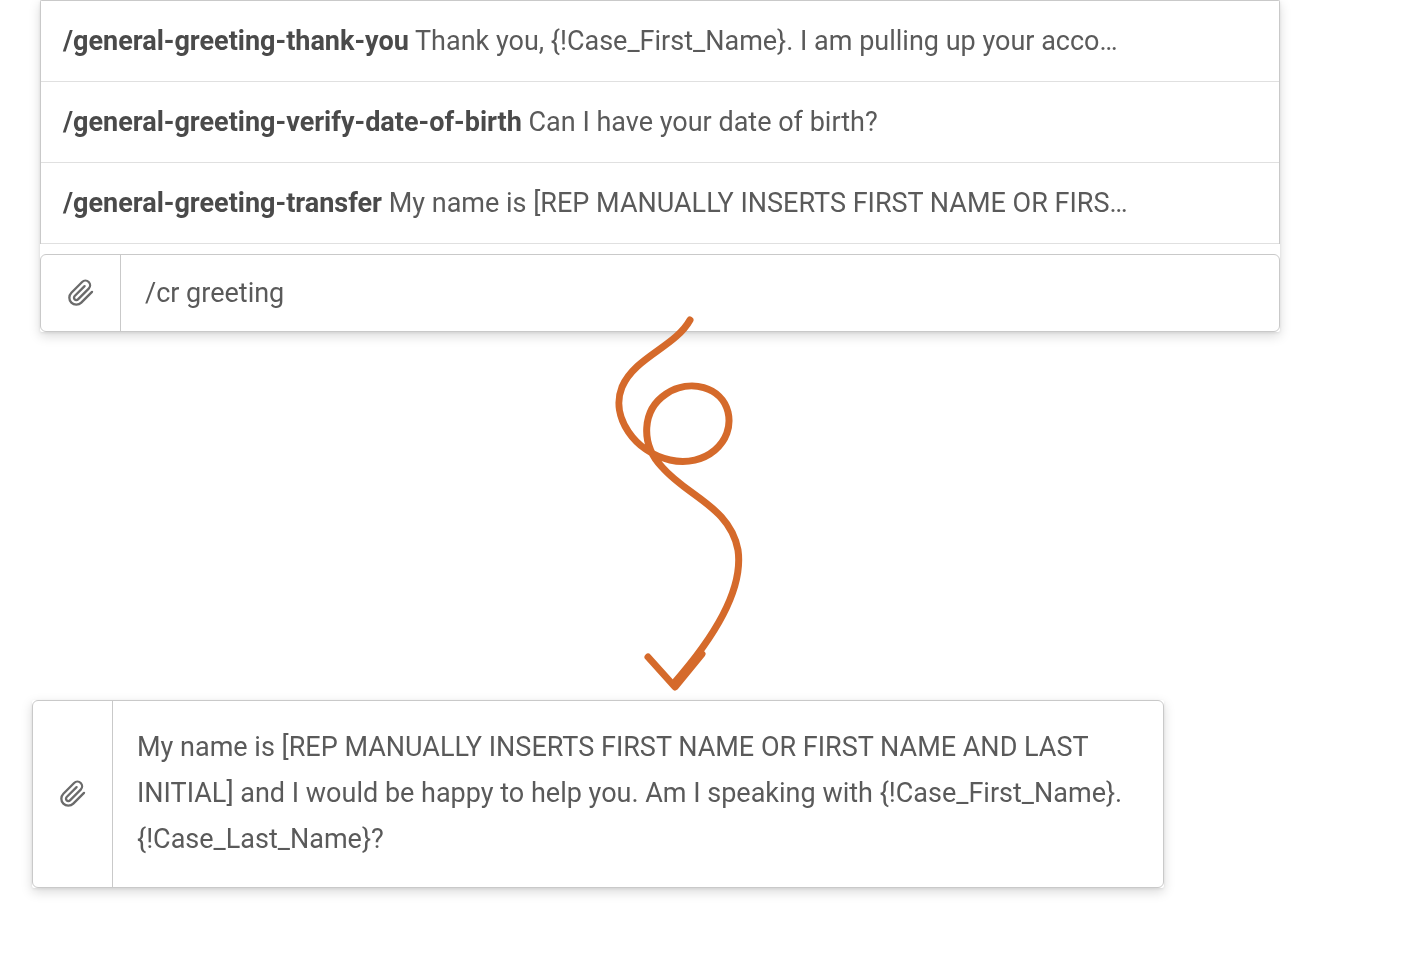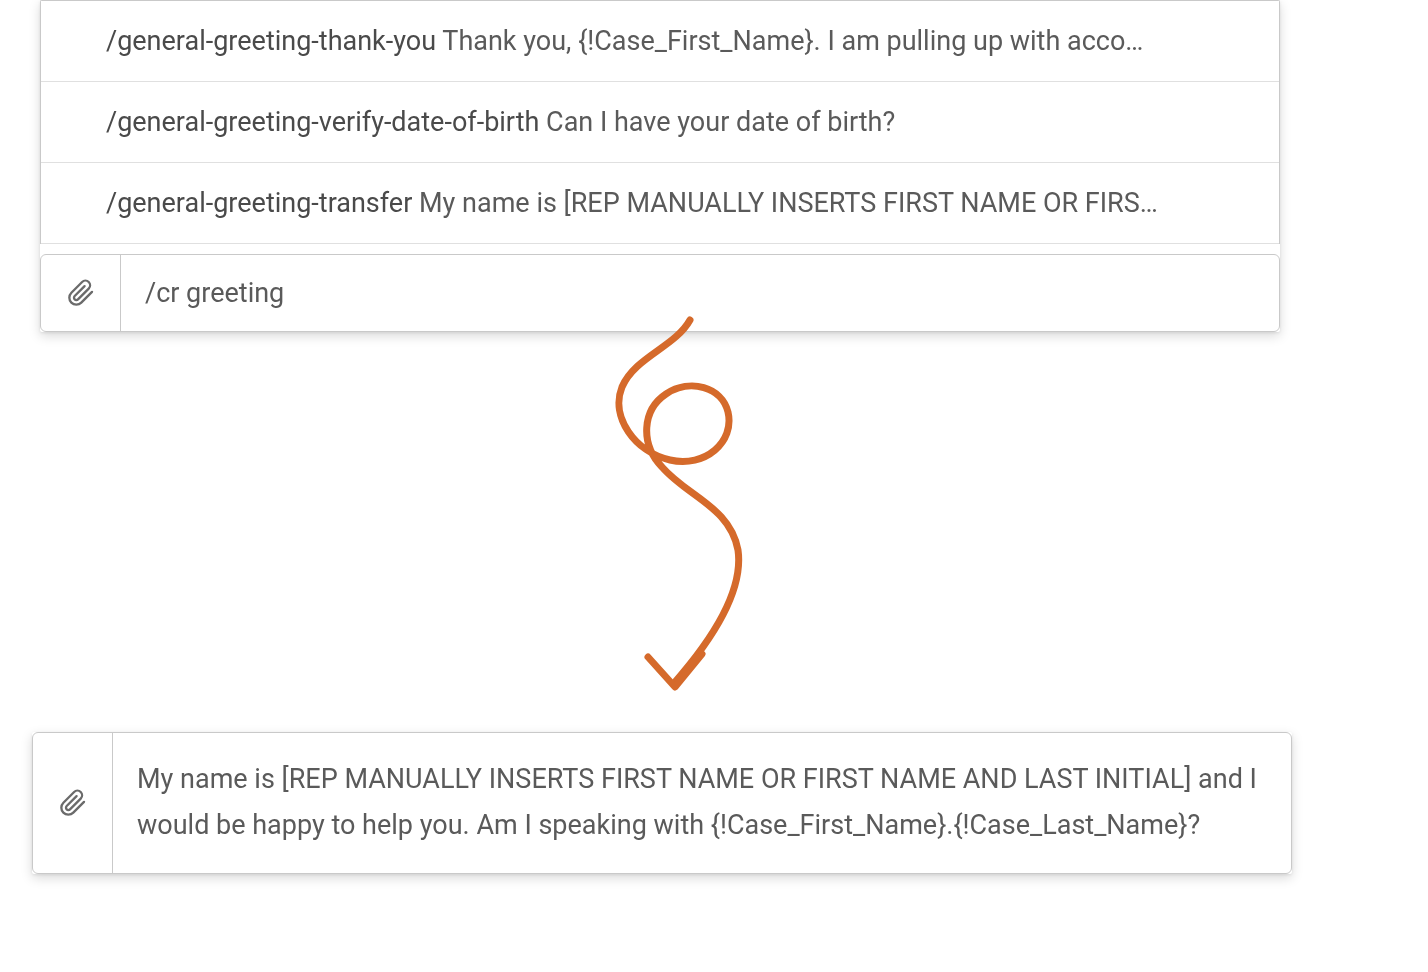--- a/index.html
+++ b/index.html
@@ -24,42 +24,40 @@
     .panel-top {
       position: absolute;
       left: 40px;
       top: 0;
       width: 1240px;
     }
     .panel-bottom {
       position: absolute;
       left: 32px;
       top: 700px;
-      width: 1260px;
-      margin-top: 32px;
+      width: 1132px;
     }
     .suggestion-list {
       border: 1px solid #c9c9c9;
       border-bottom: none;
     }
     .suggestion-item {
       padding: 24px 22px;
       border-bottom: 1px solid #e0e0e0;
       font-size: 27px;
       color: #5a5a5a;
       white-space: nowrap;
       overflow: hidden;
       text-overflow: ellipsis;
       cursor: pointer;
       font-weight: 400;
     }
     .suggestion-command {
-      font-weight: 400;
+      font-weight: 700;
       color: #4a4a4a;
-      margin-left: 43px;
     }
     .input-row {
       display: flex;
       align-items: stretch;
       border: 1px solid #c9c9c9;
       border-radius: 6px;
       margin: 10px 0 0 0;
       overflow: hidden;
       justify-content: flex-end;
     }
@@ -107,21 +105,21 @@
       height: 390px;
       pointer-events: none;
     }
   </style>
 </head>
 <body>
 
 <div class="panel panel-top">
   <div class="suggestion-list">
     <div class="suggestion-item">
-      <span class="suggestion-command">/general-greeting-thank-you</span><span> Thank you, {!Case_First_Name}. I am pulling up with acco…</span>
+      <span class="suggestion-command">/general-greeting-thank-you</span><span> Thank you, {!Case_First_Name}. I am pulling up your acco…</span>
     </div>
     <div class="suggestion-item">
       <span class="suggestion-command">/general-greeting-verify-date-of-birth</span><span> Can I have your date of birth?</span>
     </div>
     <div class="suggestion-item">
       <span class="suggestion-command">/general-greeting-transfer</span><span> My name is [REP MANUALLY INSERTS FIRST NAME OR FIRS…</span>
     </div>
   </div>
   <div class="input-row">
     <div class="attach-cell">

